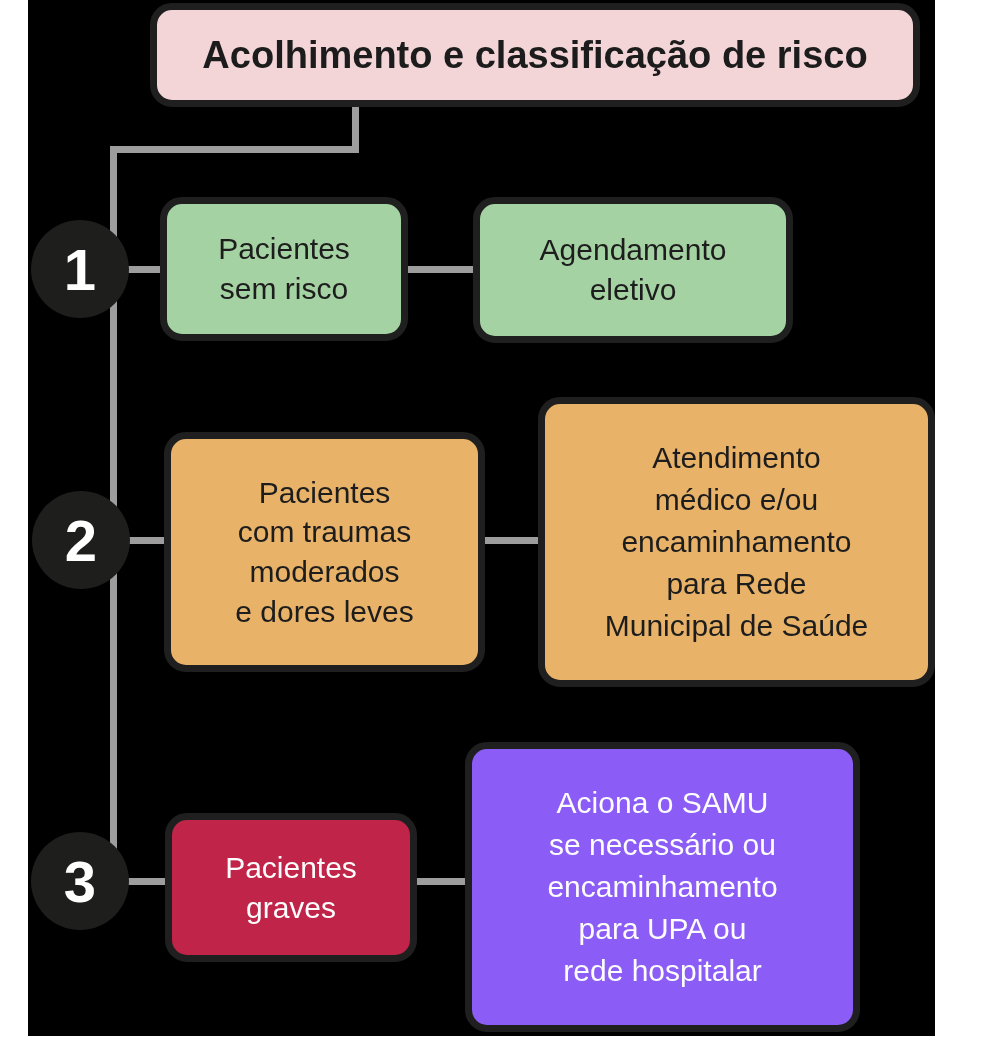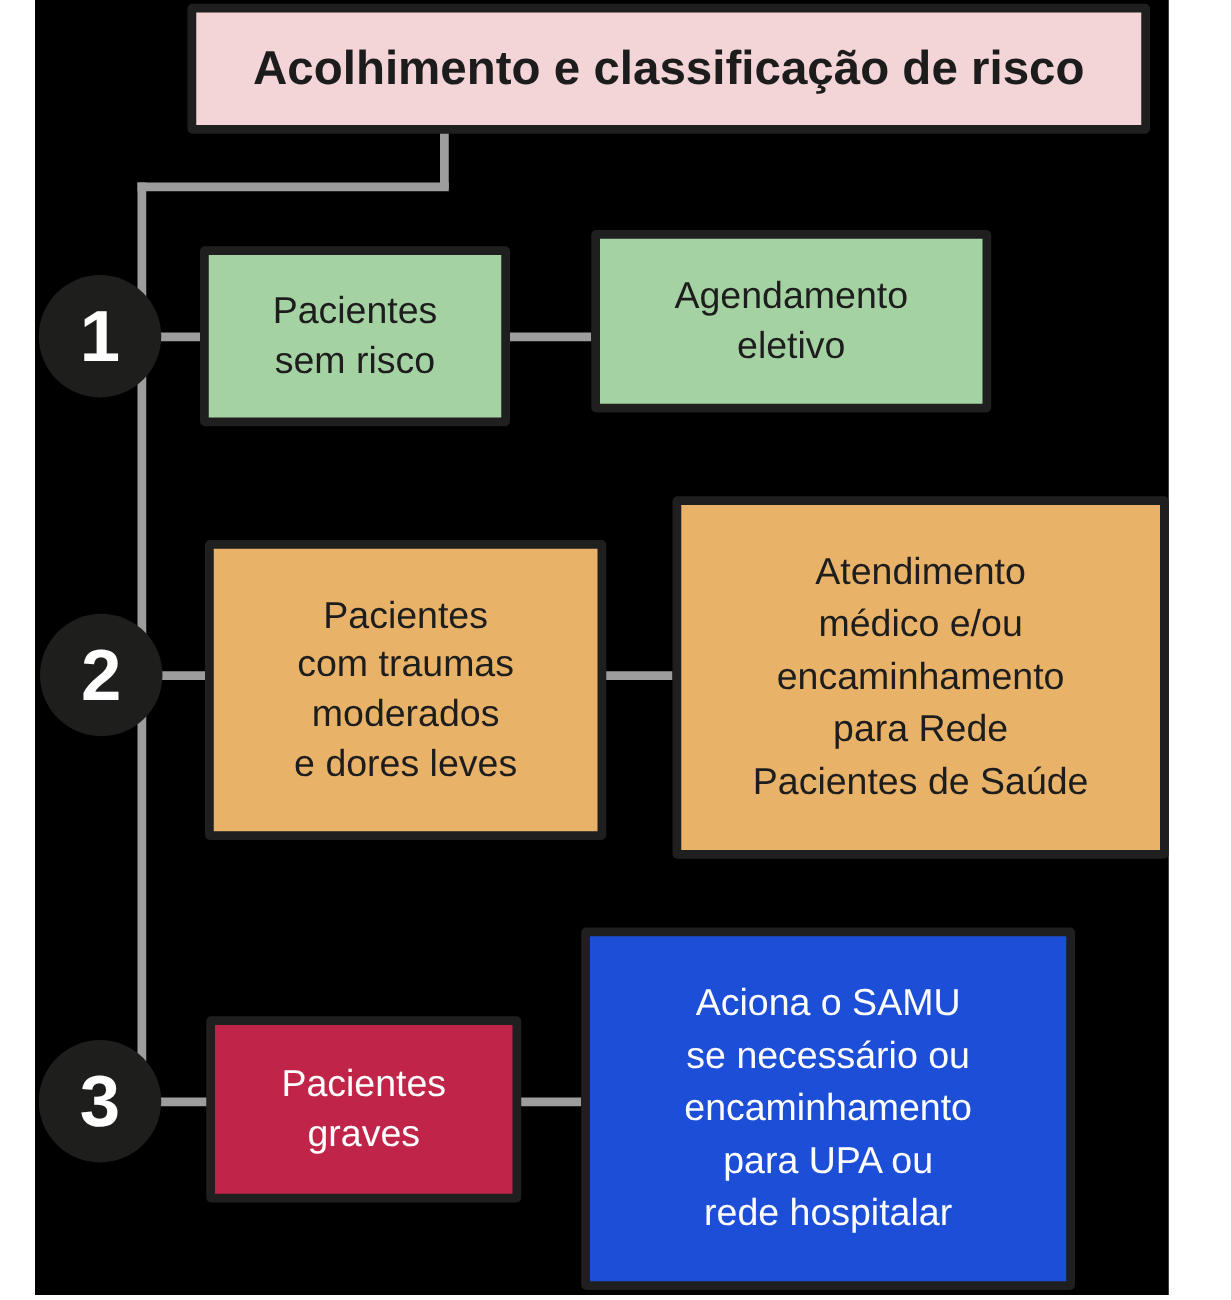--- a/index.html
+++ b/index.html
@@ -20,21 +20,21 @@
     left: 28px;
     top: 0;
     width: 907px;
     height: 1036px;
     background: #000000;
   }
   .node {
     position: absolute;
     box-sizing: border-box;
     border: 7px solid #1f1f1f;
-    border-radius: 4px;
+    border-radius: 22px;
     display: flex;
     align-items: center;
     justify-content: center;
     text-align: center;
     white-space: pre-line;
     z-index: 2;
   }
   .title-box {
     left: 150px; top: 3px;
     width: 770px; height: 104px;
@@ -42,21 +42,21 @@
     font-weight: bold;
     color: #1c1c1c;
     letter-spacing: 0px;
   }
   .cond-box, .action-box {
     font-size: 30px;
     line-height: 1.32;
     font-weight: normal;
   }
   .box-1-left  { left: 160px; top: 197px; width: 248px; height: 144px; }
-  .box-1-right { left: 473px; top: 184px; width: 320px; height: 146px; }
+  .box-1-right { left: 473px; top: 197px; width: 320px; height: 146px; }
   .box-2-left  { left: 164px; top: 432px; width: 321px; height: 240px; }
   .box-2-right { left: 538px; top: 397px; width: 397px; height: 290px; line-height: 1.4; }
   .box-3-left  { left: 165px; top: 813px; width: 252px; height: 149px; }
   .box-3-right { left: 465px; top: 742px; width: 395px; height: 290px; line-height: 1.4; }
   .connector {
     position: absolute;
     z-index: 1;
   }
   .step-circle {
     position: absolute;
@@ -101,23 +101,23 @@
 eletivo</div>
 
   <div class="node cond-box box-2-left" style="background-color: rgb(232, 178, 105); color: rgb(29, 29, 29);">Pacientes
 com traumas
 moderados
 e dores leves</div>
   <div class="node action-box box-2-right" style="background-color: rgb(232, 178, 105); color: rgb(29, 29, 29);">Atendimento
 médico e/ou
 encaminhamento
 para Rede
-Pacientes de Saúde</div>
+Municipal de Saúde</div>
 
   <div class="node cond-box box-3-left" style="background-color: rgb(192, 36, 72); color: rgb(253, 253, 253);">Pacientes
 graves</div>
-  <div class="node action-box box-3-right" style="background-color: #1d4ed8; color: rgb(253, 253, 253);">Aciona o SAMU
+  <div class="node action-box box-3-right" style="background-color: #8b5cf6; color: rgb(253, 253, 253);">Aciona o SAMU
 se necessário ou
 encaminhamento
 para UPA ou
 rede hospitalar</div>
 
 </div>
 
 </body></html>

